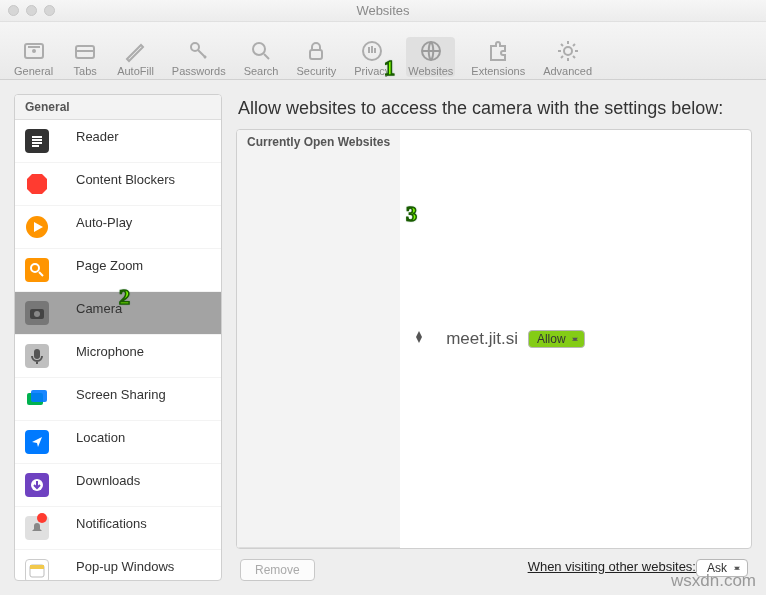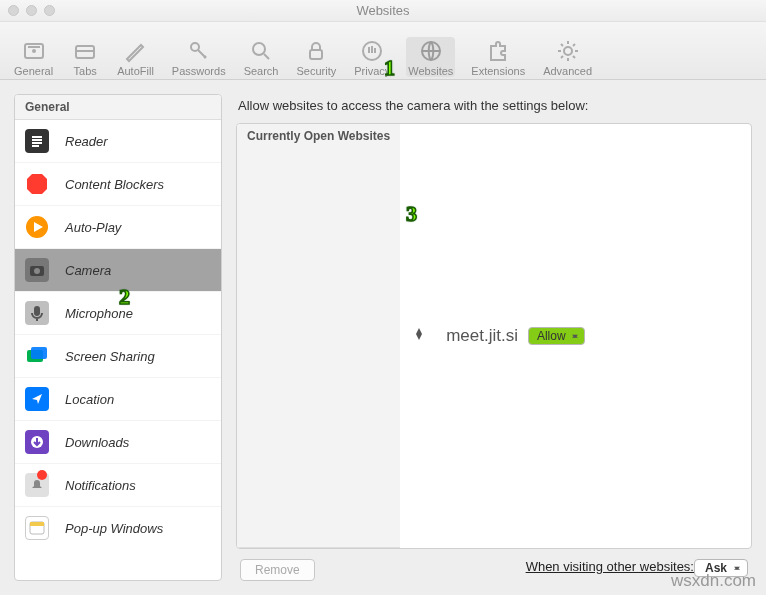--- a/index.html
+++ b/index.html
@@ -65,40 +65,39 @@
     display: flex; flex-direction: column;
     overflow: hidden;
   }
   .side-header {
     background: #f3f3f3;
     font-size: 12px; font-weight: 600; color: #555;
     padding: 5px 10px;
     border-bottom: 1px solid #ddd;
   }
   .side-item {
-    display: flex; align-items: center;
-    gap: 16px;
+    display: flex; align-items: flex-start;
+    gap: 27px;
     padding: 9px 10px;
     border-bottom: 1px solid #f3f3f3;
     cursor: pointer;
     position: relative;
-    font-style: italic;
   }
   .side-item:last-child { border-bottom:none; }
   .side-item .sicon {
     width: 24px; height: 24px; border-radius:4px;
     display:flex; align-items:center; justify-content:center;
     font-size:15px; color:#fff;
   }
   .side-item.active { background: #a3a3a3; }
   .main {
     flex: 1; display:flex; flex-direction:column;
   }
   .main-desc {
-    font-size: 13px; color:#333; padding: 4px 2px 10px 2px;
+    font-size: 18px; color:#333; padding: 4px 2px 10px 2px;
   }
   .panel {
     flex:1;
     background:#fff;
     border:1px solid #cfcfcf;
     border-radius:4px;
     display:flex; flex-direction:row;
     overflow:hidden;
     position: relative;
   }
@@ -135,21 +134,21 @@
     padding: 10px 4px 0 4px;
     gap: 0;
   }
   .btn {
     background:#fcfcfc; border:1px solid #c8c8c8; border-radius:4px;
     padding: 3px 14px; font-size:12px; color:#aaa; cursor:default;
   }
   .bottombar .lbl { margin-left:auto; color:#222; font-size:13px;text-decoration:underline; }
   .dropdown {
     background:#fff; border:1px solid #b8b8b8; border-radius:4px;
-    padding: 1px 20px 1px 10px; font-size:12px; position:relative; cursor:pointer;font-weight:bold;
+    padding: 1px 20px 1px 10px; font-size:12px; position:relative; cursor:pointer;
   }
   .dropdown::after {
     content:"";
     position:absolute; right:7px; top:50%; transform:translateY(-70%);
     border:3px solid transparent; border-bottom-color:#555;
   }
   .dropdown::before {
     content:"";
     position:absolute; right:7px; top:50%; transform:translateY(-20%);
     border:3px solid transparent; border-top-color:#555;
@@ -298,20 +297,29 @@
       <span>Content Blockers</span>
     </div>
     <div class="side-item">
       <div class="sicon" style="background:none">
         <svg width="24" height="24" viewBox="0 0 24 24">
             <circle cx="12" cy="12" r="11" fill="#ff9500"></circle>
             <polygon points="9,7 18,12 9,17" fill="#fff"></polygon>
           </svg>
       </div>
       <span>Auto-Play</span>
+    </div>
+    <div class="side-item">
+      <div class="sicon" style="background:#ff9500">
+        <svg width="16" height="16" viewBox="0 0 16 16">
+            <circle cx="6" cy="6" r="4" fill="none" stroke="#fff" stroke-width="2"></circle>
+            <path d="M10 10l4 4" stroke="#fff" stroke-width="2"></path>
+          </svg>
+      </div>
+      <span>Page Zoom</span>
     </div>
     <div class="side-item active">
       <div class="sicon" style="background:#777">
         <svg width="16" height="16" viewBox="0 0 16 16">
             <rect x="1" y="4" width="14" height="10" rx="2" fill="#444"></rect>
             <circle cx="8" cy="9" r="3" fill="#888"></circle>
           </svg>
       </div>
       <span>Camera</span>
     </div>

